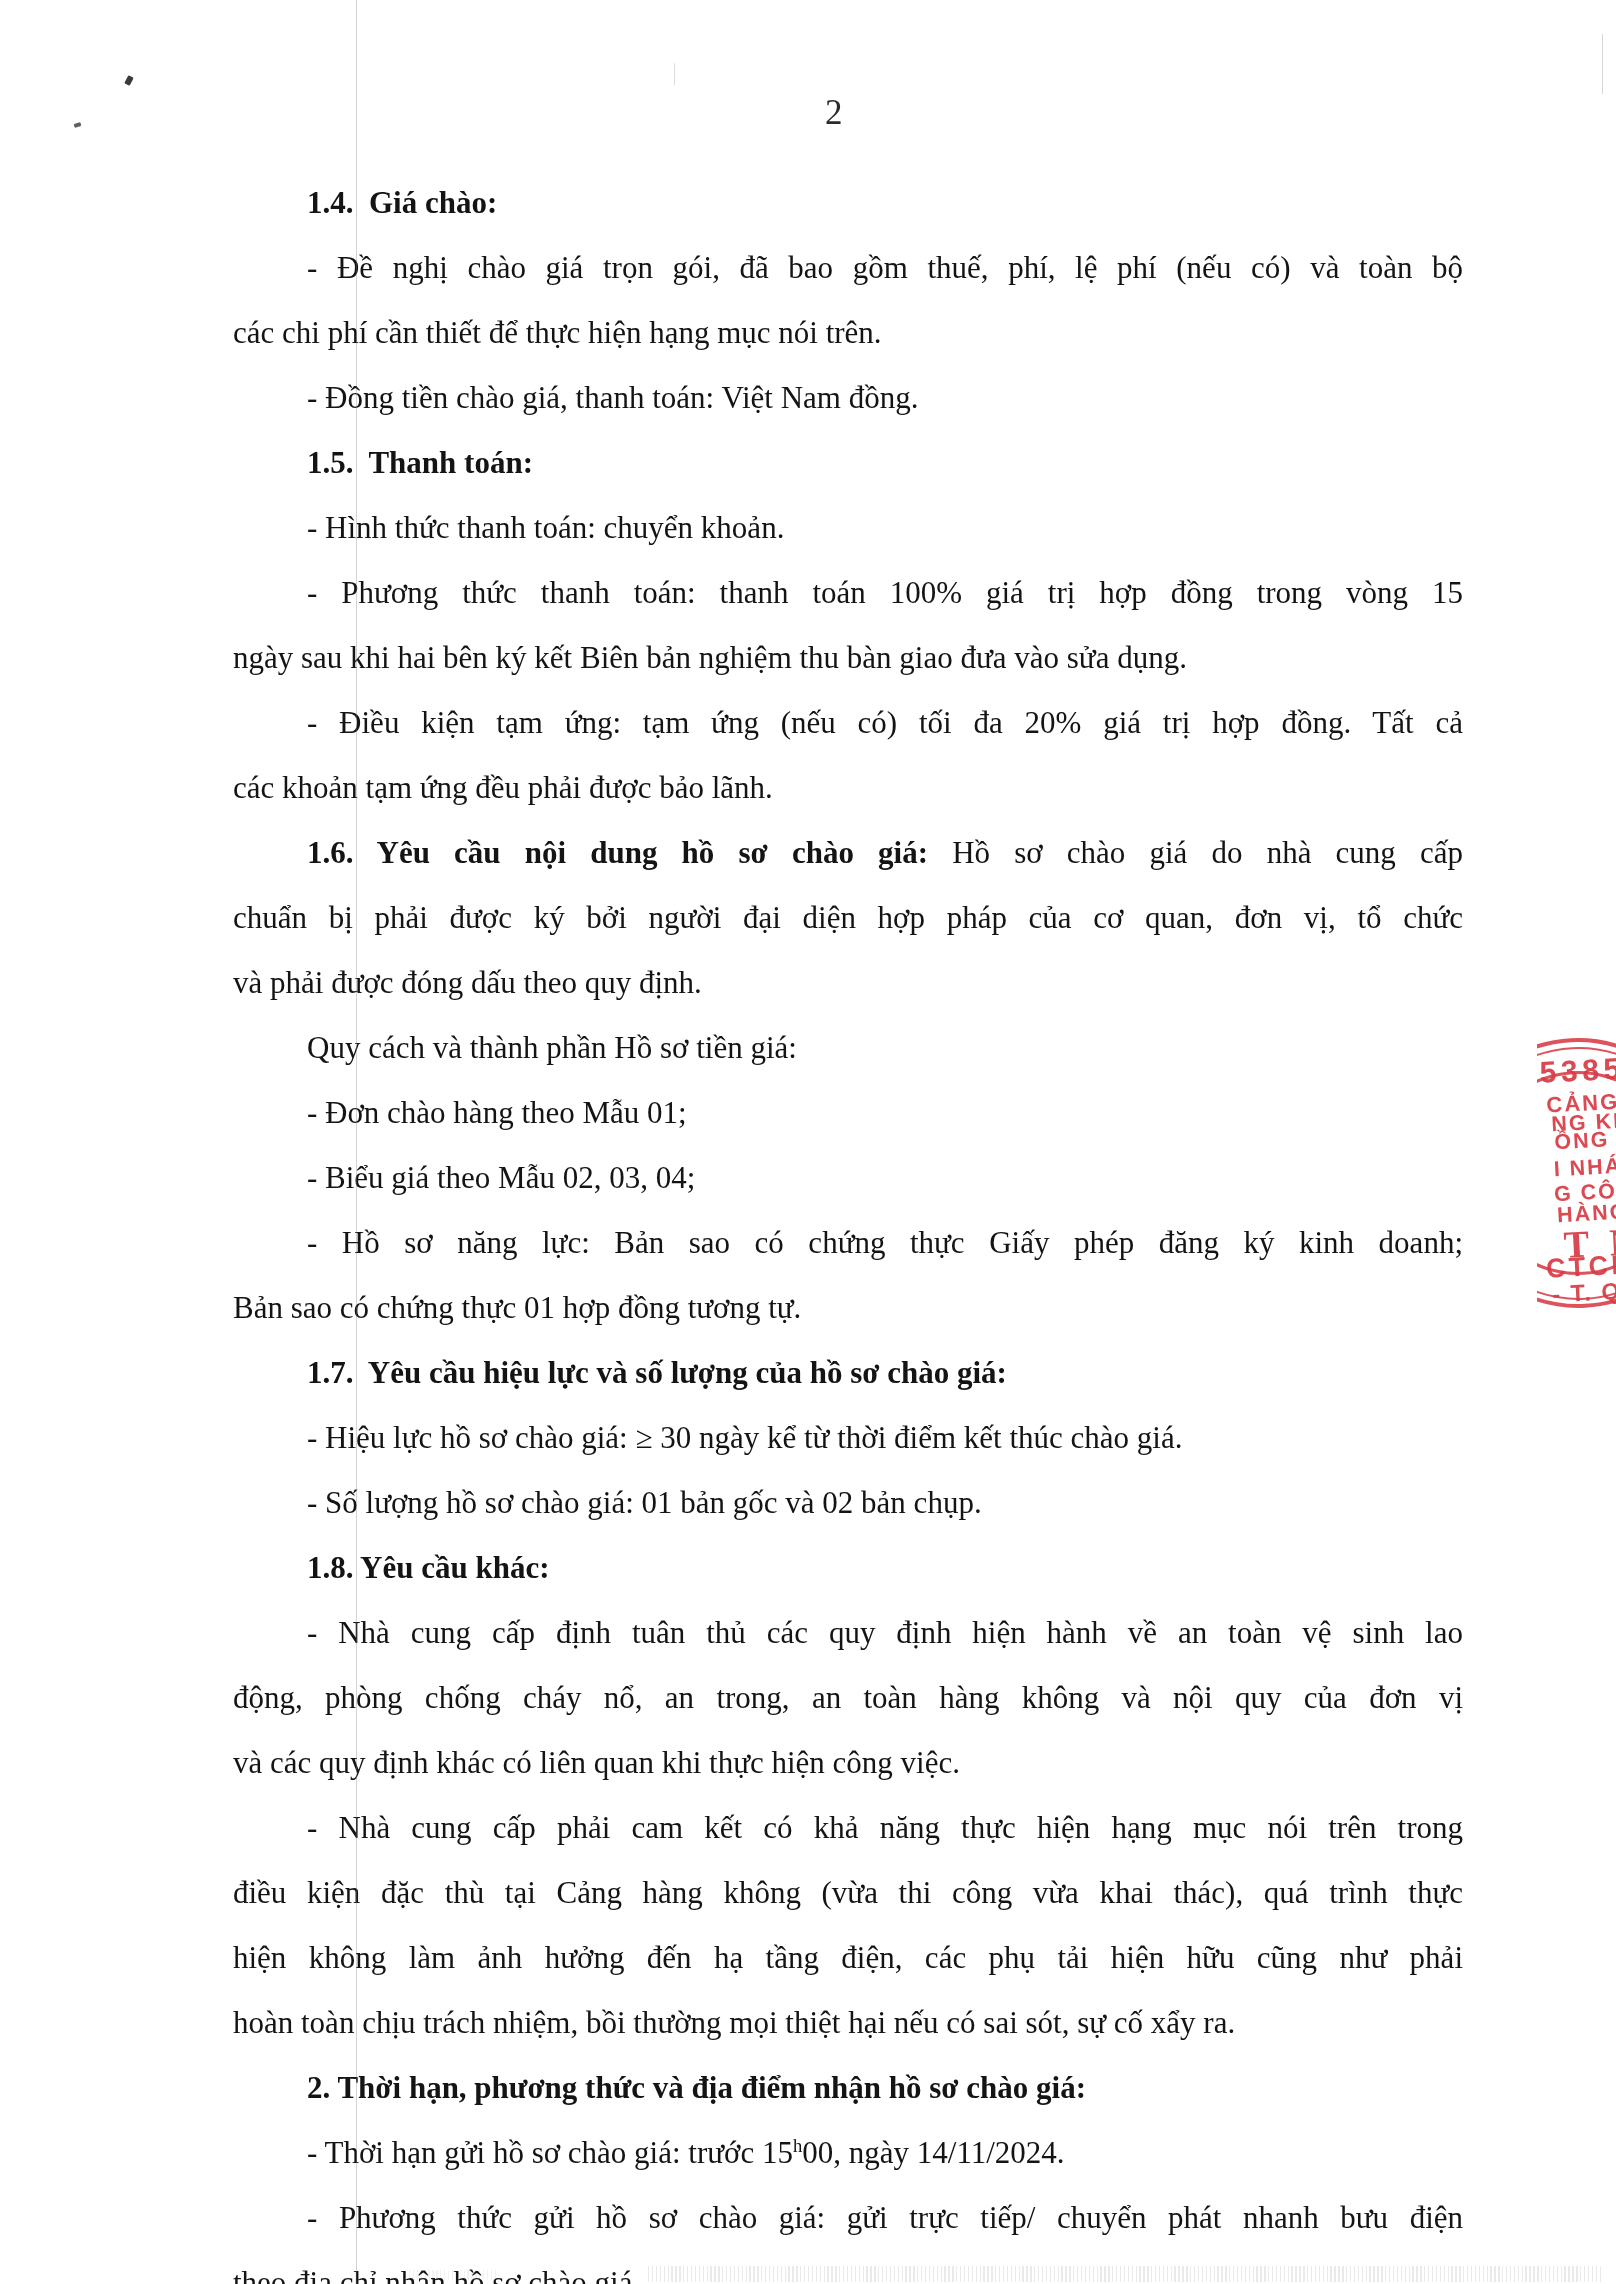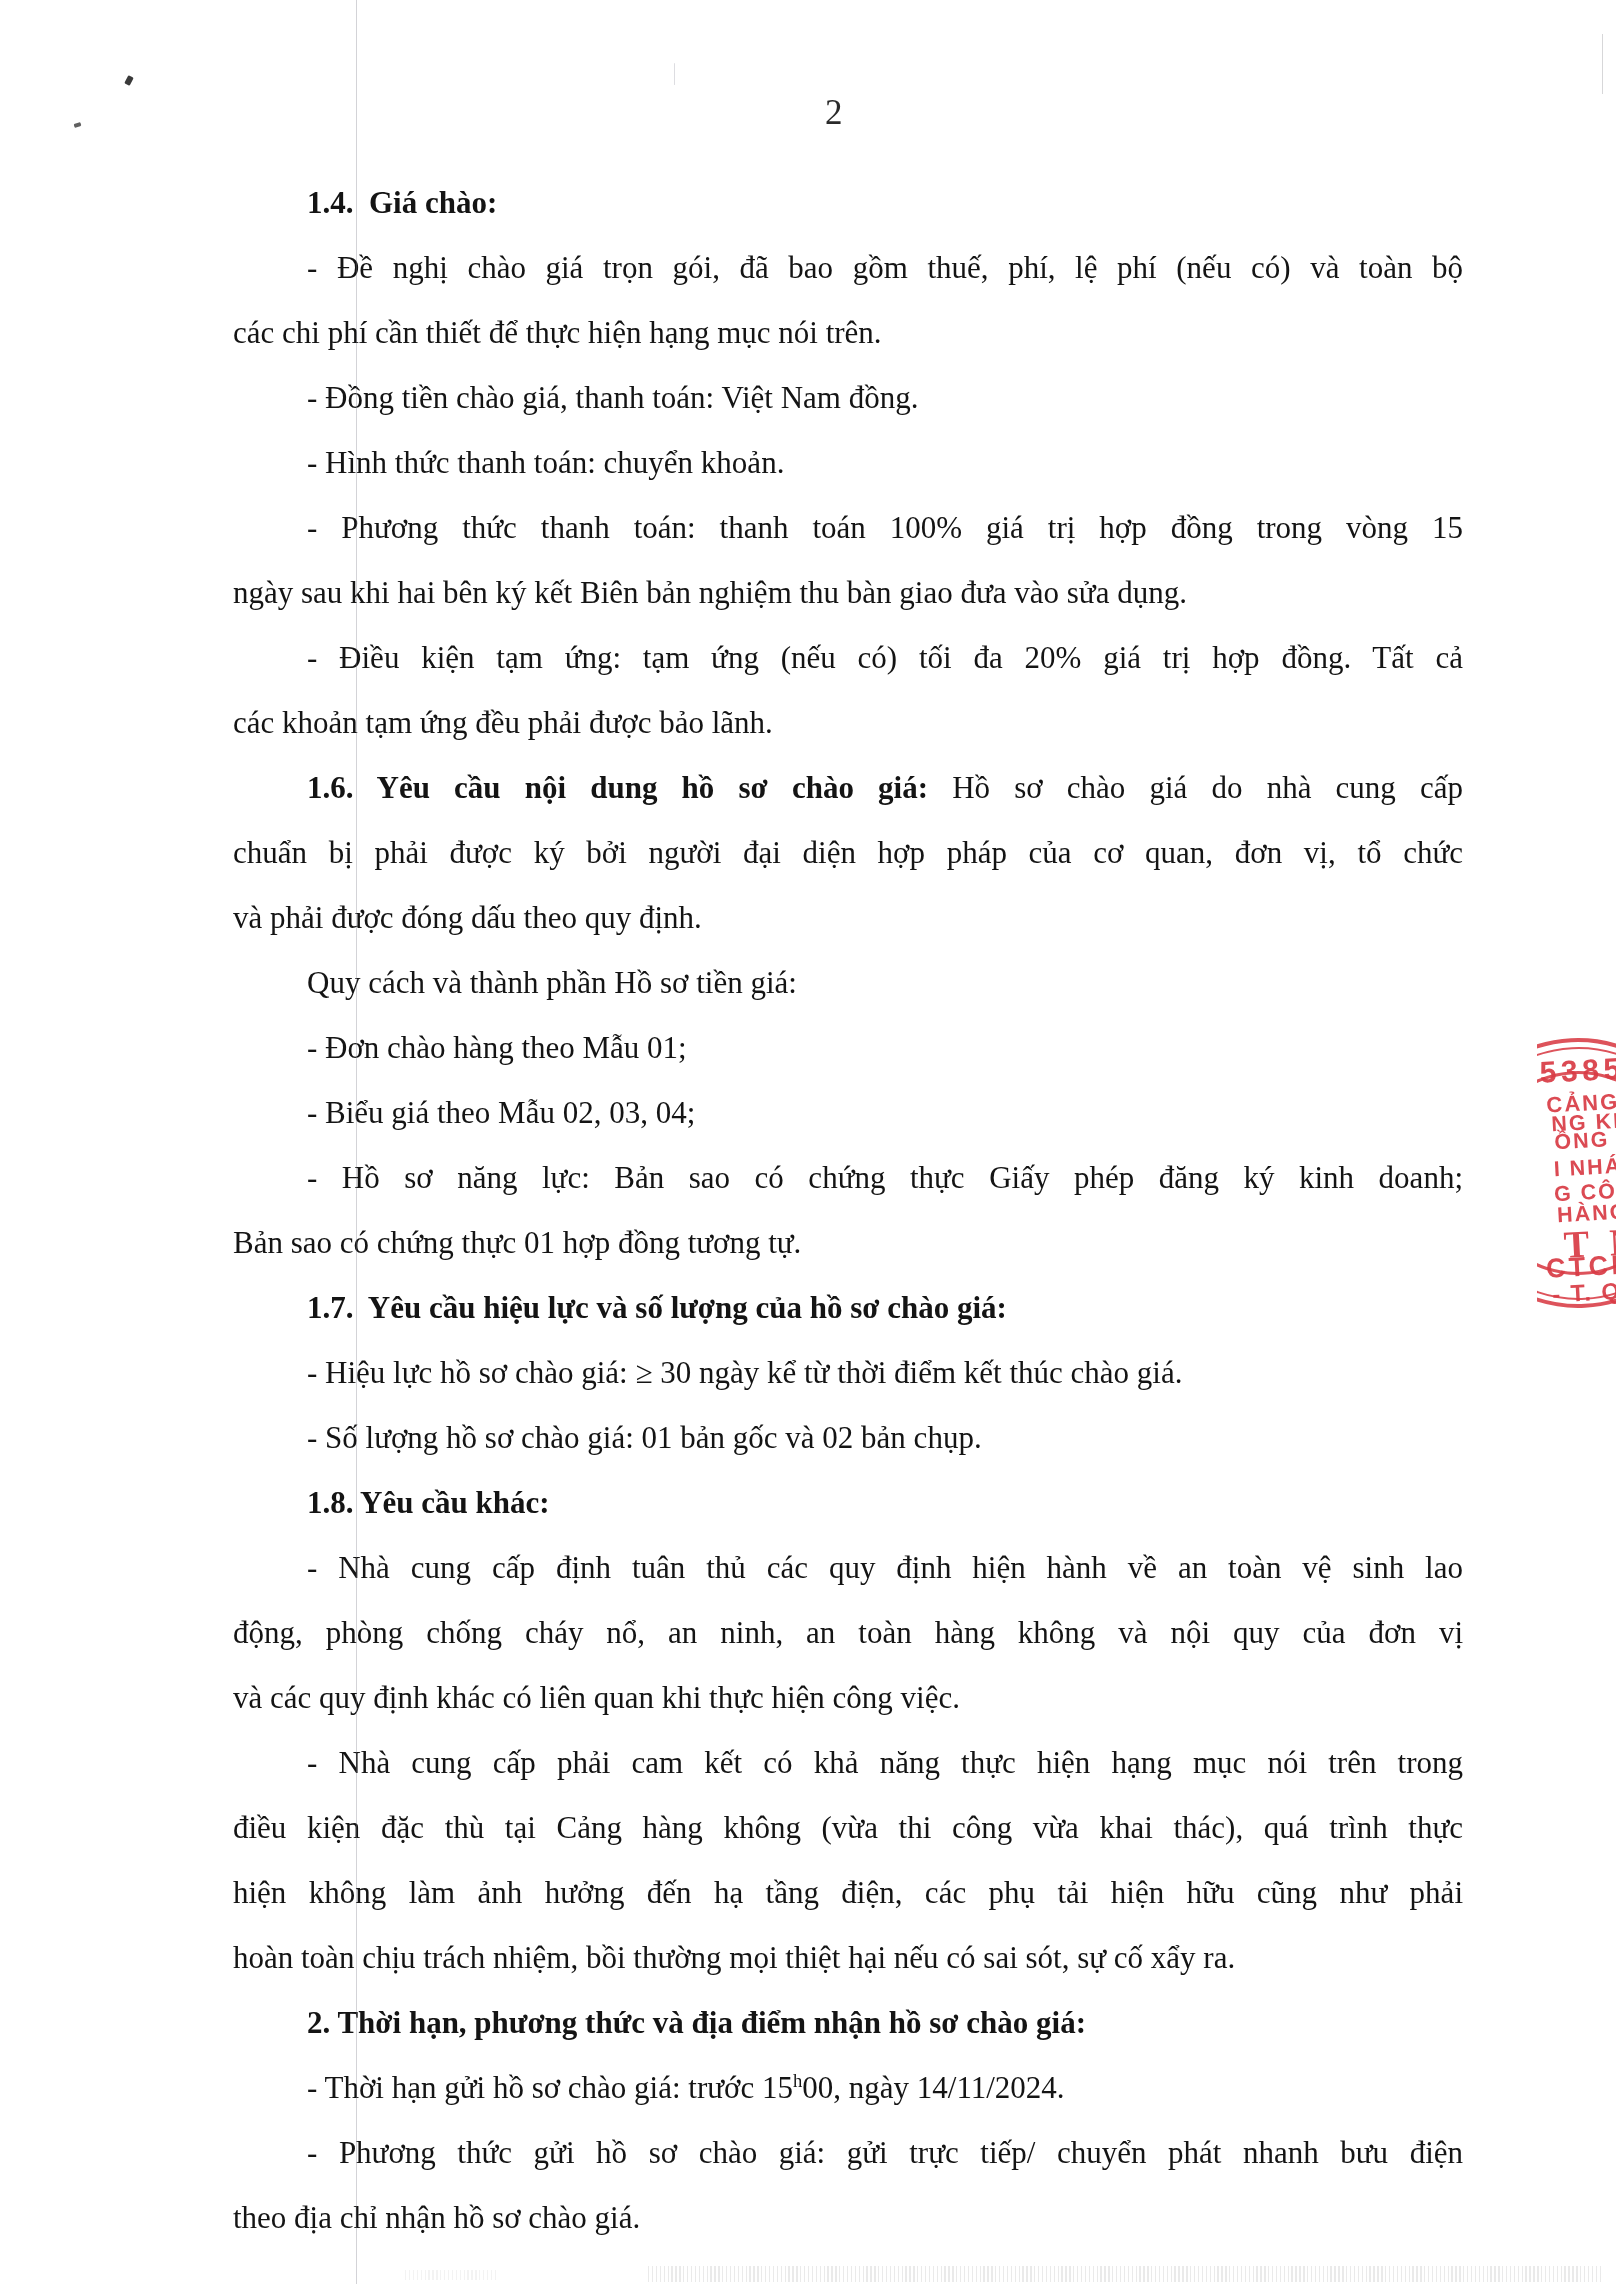--- a/index.html
+++ b/index.html
@@ -123,39 +123,40 @@
 </head>
 <body>
 
 <div class="pagenum">2</div>
 
 <div class="text-block">
   <p class="ln ind hd"><span>1.4.  Giá chào:</span></p>
   <p class="ln ind j"><span>- Đề nghị chào giá trọn gói, đã bao gồm thuế, phí, lệ phí (nếu có) và toàn bộ</span></p>
   <p class="ln"><span>các chi phí cần thiết để thực hiện hạng mục nói trên.</span></p>
   <p class="ln ind"><span>- Đồng tiền chào giá, thanh toán: Việt Nam đồng.</span></p>
+  <p class="ln ind hd"><span>1.5.  Thanh toán:</span></p>
   <p class="ln ind"><span>- Hình thức thanh toán: chuyển khoản.</span></p>
   <p class="ln ind j"><span>- Phương thức thanh toán: thanh toán 100% giá trị hợp đồng trong vòng 15</span></p>
   <p class="ln"><span>ngày sau khi hai bên ký kết Biên bản nghiệm thu bàn giao đưa vào sửa dụng.</span></p>
   <p class="ln ind j"><span>- Điều kiện tạm ứng: tạm ứng (nếu có) tối đa 20% giá trị hợp đồng. Tất cả</span></p>
   <p class="ln"><span>các khoản tạm ứng đều phải được bảo lãnh.</span></p>
   <p class="ln ind j"><span class="b">1.6.  Yêu cầu nội dung hồ sơ chào giá:</span><span> Hồ sơ chào giá do nhà cung cấp</span></p>
   <p class="ln j"><span>chuẩn bị phải được ký bởi người đại diện hợp pháp của cơ quan, đơn vị, tổ chức</span></p>
   <p class="ln"><span>và phải được đóng dấu theo quy định.</span></p>
   <p class="ln ind"><span>Quy cách và thành phần Hồ sơ tiền giá:</span></p>
   <p class="ln ind"><span>- Đơn chào hàng theo Mẫu 01;</span></p>
   <p class="ln ind"><span>- Biểu giá theo Mẫu 02, 03, 04;</span></p>
   <p class="ln ind j"><span>- Hồ sơ năng lực: Bản sao có chứng thực Giấy phép đăng ký kinh doanh;</span></p>
   <p class="ln"><span>Bản sao có chứng thực 01 hợp đồng tương tự.</span></p>
   <p class="ln ind hd"><span>1.7.  Yêu cầu hiệu lực và số lượng của hồ sơ chào giá:</span></p>
   <p class="ln ind"><span>- Hiệu lực hồ sơ chào giá: ≥ 30 ngày kể từ thời điểm kết thúc chào giá.</span></p>
   <p class="ln ind"><span>- Số lượng hồ sơ chào giá: 01 bản gốc và 02 bản chụp.</span></p>
   <p class="ln ind hd"><span>1.8. Yêu cầu khác:</span></p>
   <p class="ln ind j"><span>- Nhà cung cấp định tuân thủ các quy định hiện hành về an toàn vệ sinh lao</span></p>
-  <p class="ln j"><span>động, phòng chống cháy nổ, an ninh, an toàn hàng không và nội quy của đơn vị</span></p>
+  <p class="ln j"><span>động, phòng chống cháy nổ, an trong, an toàn hàng không và nội quy của đơn vị</span></p>
   <p class="ln"><span>và các quy định khác có liên quan khi thực hiện công việc.</span></p>
   <p class="ln ind j"><span>- Nhà cung cấp phải cam kết có khả năng thực hiện hạng mục nói trên trong</span></p>
   <p class="ln j"><span>điều kiện đặc thù tại Cảng hàng không (vừa thi công vừa khai thác), quá trình thực</span></p>
   <p class="ln j"><span>hiện không làm ảnh hưởng đến hạ tầng điện, các phụ tải hiện hữu cũng như phải</span></p>
   <p class="ln"><span>hoàn toàn chịu trách nhiệm, bồi thường mọi thiệt hại nếu có sai sót, sự cố xẩy ra.</span></p>
   <p class="ln ind hd"><span>2. Thời hạn, phương thức và địa điểm nhận hồ sơ chào giá:</span></p>
   <p class="ln ind"><span>- Thời hạn gửi hồ sơ chào giá: trước 15</span><sup>h</sup><span>00, ngày 14/11/2024.</span></p>
   <p class="ln ind j"><span>- Phương thức gửi hồ sơ chào giá: gửi trực tiếp/ chuyển phát nhanh bưu điện</span></p>
   <p class="ln"><span>theo địa chỉ nhận hồ sơ chào giá.</span></p>
 </div>

